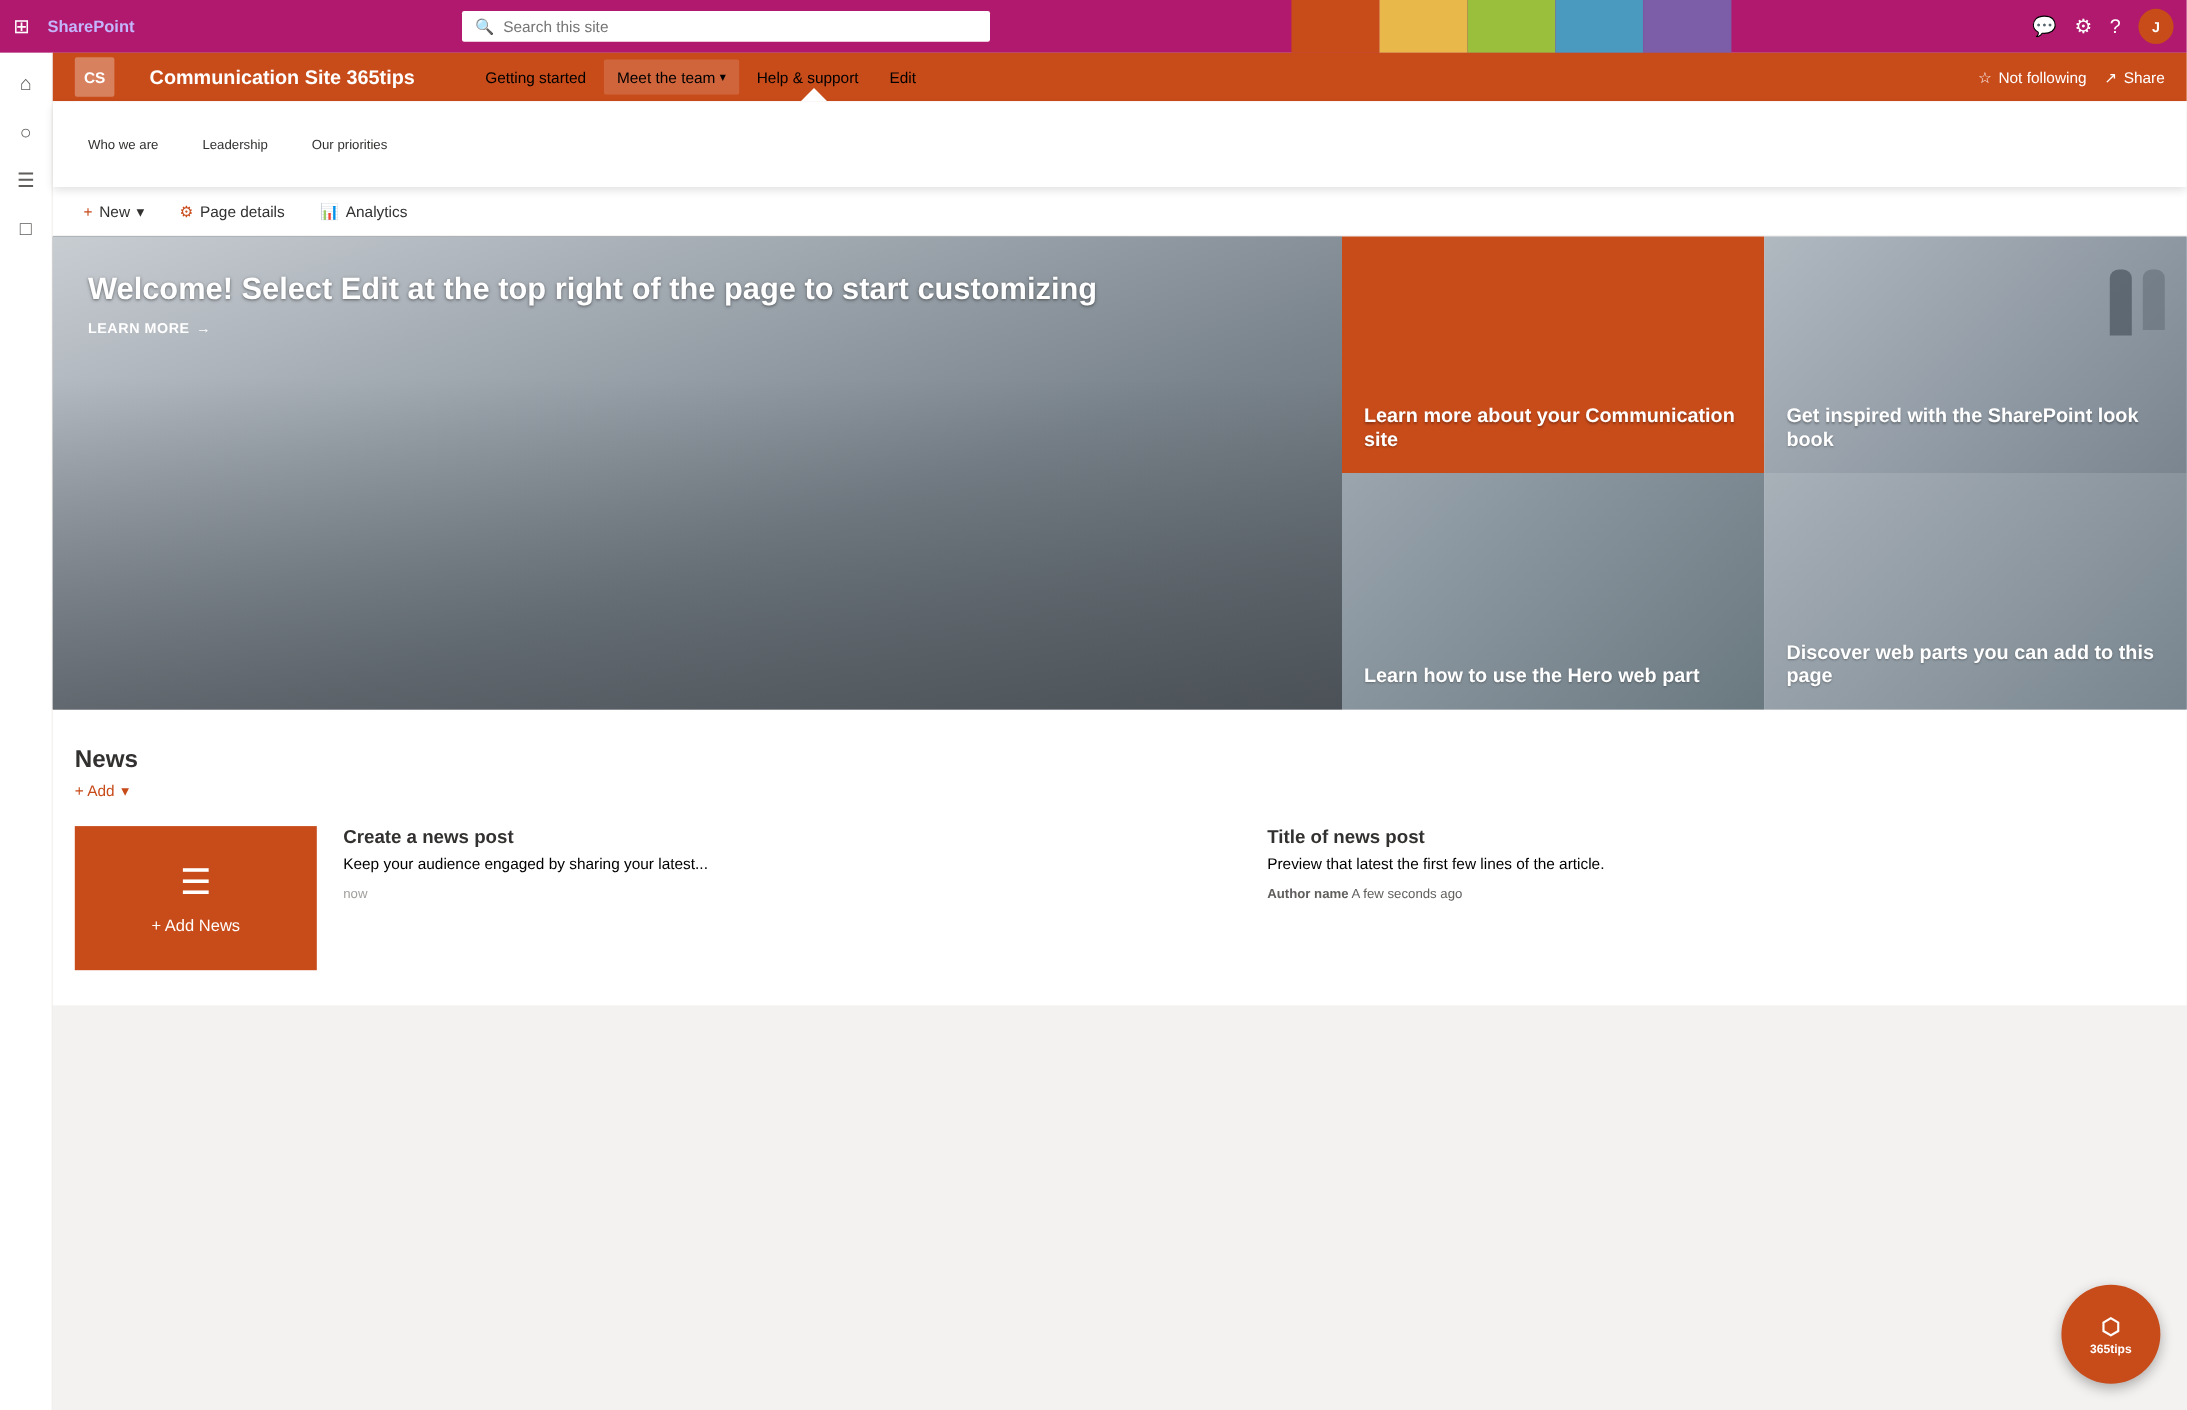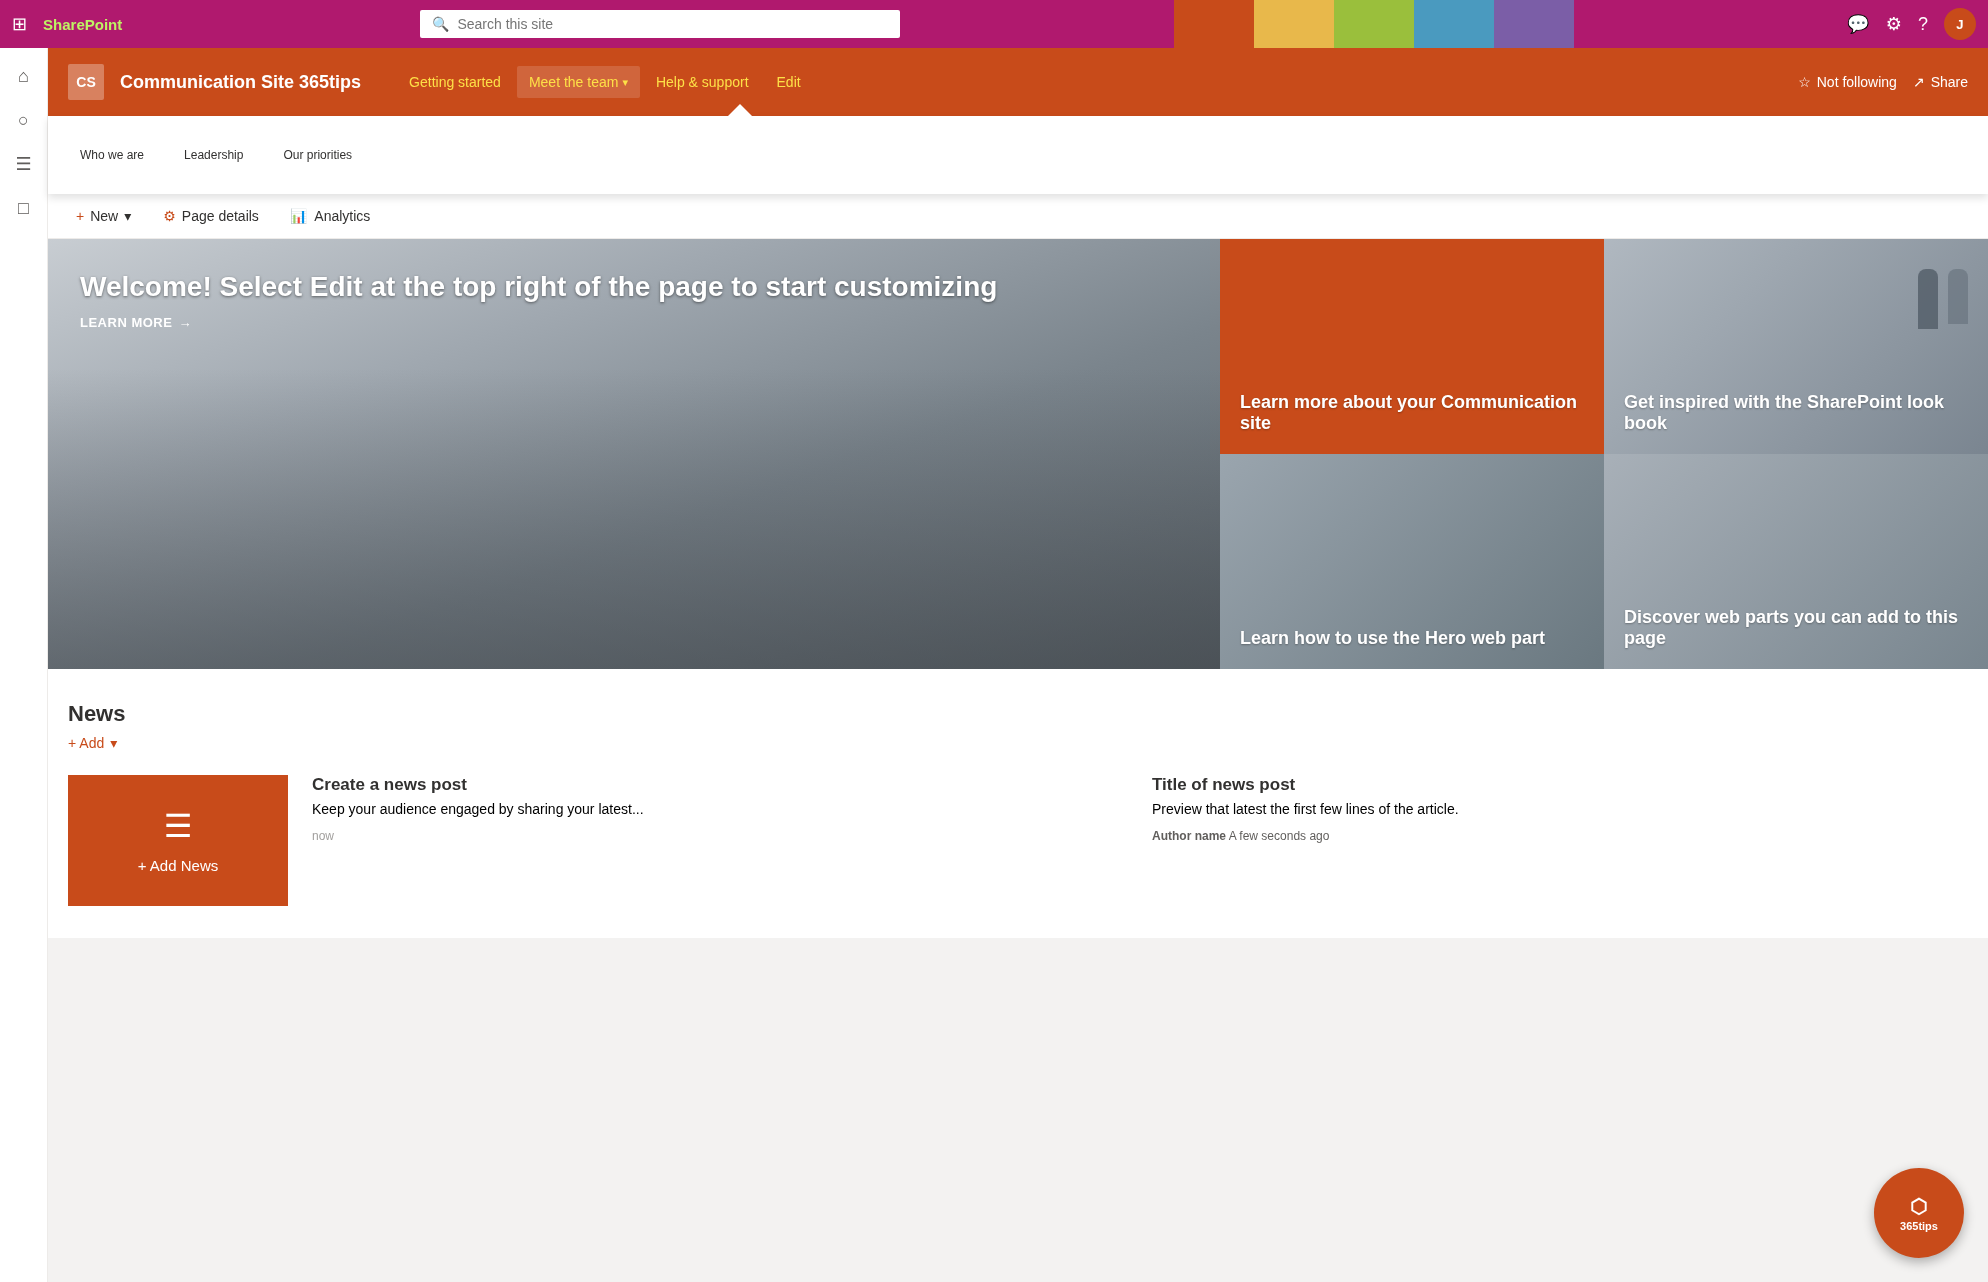--- a/index.html
+++ b/index.html
@@ -8,21 +8,21 @@
     
     .top-bar {
       height: 48px;
       background: #b0196e;
       display: flex;
       align-items: center;
       padding: 0 12px;
       gap: 16px;
     }
     .waffle-icon { color: white; font-size: 18px; cursor: pointer; }
-    .sharepoint-brand { color: #bef264; font-weight: 600; font-size: 15px; margin-right: 24px; }
+    .sharepoint-brand { color: #c4b5fd; font-weight: 600; font-size: 15px; margin-right: 24px; }
     .search-bar {
       flex: 1;
       max-width: 480px;
       background: white;
       border-radius: 2px;
       display: flex;
       align-items: center;
       padding: 6px 12px;
       gap: 8px;
       margin: 0 auto;
@@ -74,42 +74,42 @@
       cursor: pointer;
     }
 
     
     .main-content { flex: 1; }
 
     
     .site-header {
       background: #c84b1a;
       padding: 0 20px;
-      height: 68px;
-      display: flex;
-      align-items: center;
-      gap: 16px;
+      height: 44px;
+      display: flex;
+      align-items: center;
+      gap: 32px;
     }
     .site-logo {
       width: 36px; height: 36px;
       background: rgba(255,255,255,0.3);
       border-radius: 2px;
       display: flex; align-items: center; justify-content: center;
       color: white; font-weight: 700; font-size: 14px;
       flex-shrink: 0;
     }
     .site-title { color: white; font-size: 18px; font-weight: 600; }
     .site-nav {
       display: flex;
       align-items: center;
       gap: 4px;
       margin-left: 20px;
     }
     .nav-item {
-      color: #fde047;
+      color: #000000;
       font-size: 14px;
       padding: 8px 12px;
       cursor: pointer;
       border-radius: 2px;
       display: flex; align-items: center; gap: 4px;
     }
     .nav-item.active { background: rgba(255,255,255,0.15); }
     .site-header-right { margin-left: auto; display: flex; align-items: center; gap: 16px; }
     .not-following-btn {
       color: white; font-size: 14px; cursor: pointer;

